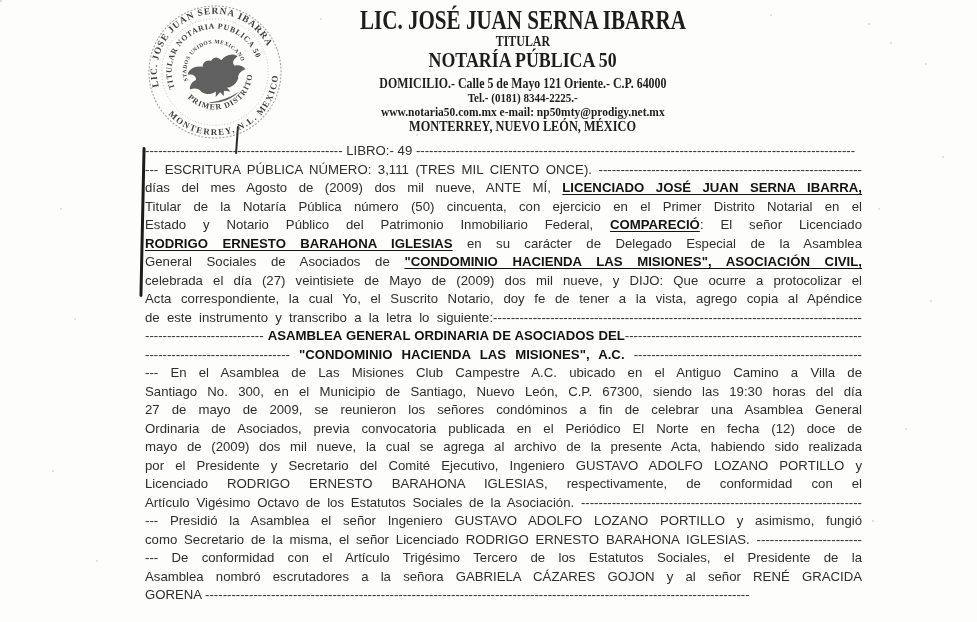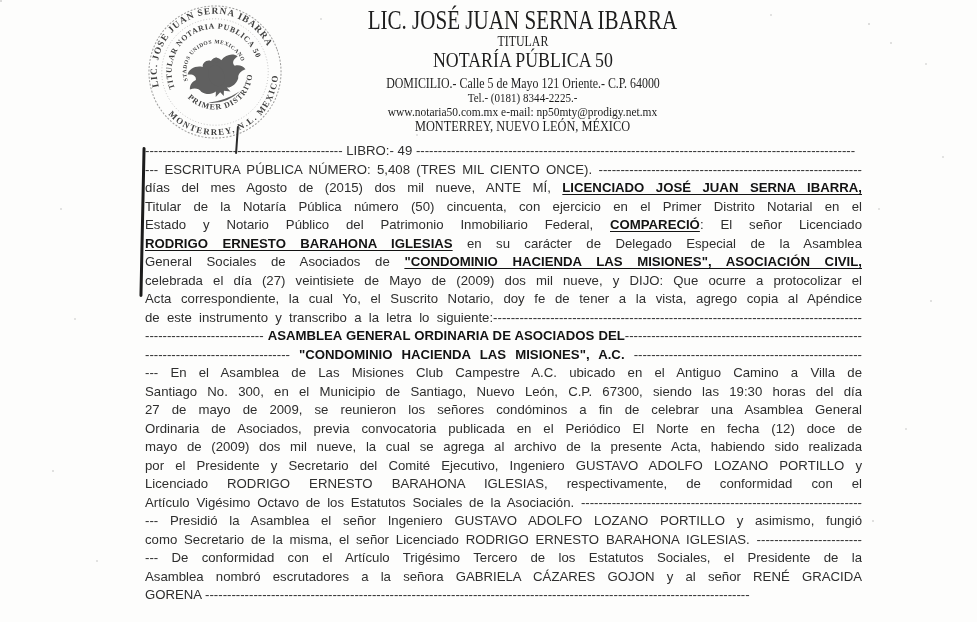--- a/index.html
+++ b/index.html
@@ -7,21 +7,21 @@
     width:977px;height:622px;overflow:hidden;position:relative;
     background:#fdfdfc;
     font-family:"Liberation Sans",sans-serif;
   }
   .page{position:absolute;inset:0;}
 
   
   .header{
     position:absolute;left:295px;top:6px;width:455px;
     text-align:center;color:#1d1d1d;
-    font-family:"Liberation Serif",serif;font-weight:normal;
+    font-family:"Liberation Serif",serif;font-weight:bold;
   }
   .hx{display:inline-block;transform:scaleX(.85);transform-origin:50% 50%;white-space:nowrap;}
   .h-title{font-size:27px;line-height:28px;}
   .h-title .hx{transform:scaleX(.78);}
   .h-role{font-size:14px;line-height:15px;margin-top:0;}
   .h-office{font-size:21px;line-height:22px;}
   .h-addr{font-size:14px;line-height:15px;margin-top:5px;}
   .h-tel{font-size:13px;line-height:14px;}
   .h-web{font-size:13.5px;line-height:14px;}
   .h-city{font-size:14.5px;line-height:15px;}
@@ -113,22 +113,22 @@
     <div class="h-tel"><span class="hx">Tel.- (0181) 8344-2225.-</span></div>
     <div class="h-web"><span class="hx">www.notaria50.com.mx   e-mail: np50mty@prodigy.net.mx</span></div>
     <div class="h-city"><span class="hx">MONTERREY, NUEVO LEÓN, MÉXICO</span></div>
   </div>
 
   <div class="margin-line"></div>
   <div class="seal-tail"></div>
 
   <div class="doc">
       <div class="line left"><span>--------------------------------------------- LIBRO:- 49 ----------------------------------------------------------------------------------------------------</span></div>
-      <div class="line"><span>--- ESCRITURA PÚBLICA NÚMERO: 5,408 (TRES MIL CIENTO ONCE). ------------------------------------------------------------</span></div>
-      <div class="line"><span>días del mes Agosto de (2015) dos mil nueve, ANTE MÍ, </span><span class="b u">LICENCIADO JOSÉ JUAN SERNA IBARRA,</span></div>
+      <div class="line"><span>--- ESCRITURA PÚBLICA NÚMERO: 3,111 (TRES MIL CIENTO ONCE). ------------------------------------------------------------</span></div>
+      <div class="line"><span>días del mes Agosto de (2009) dos mil nueve, ANTE MÍ, </span><span class="b u">LICENCIADO JOSÉ JUAN SERNA IBARRA,</span></div>
       <div class="line"><span>Titular de la Notaría Pública número (50) cincuenta, con ejercicio en el Primer Distrito Notarial en el</span></div>
       <div class="line"><span>Estado y Notario Público del Patrimonio Inmobiliario Federal, </span><span class="b u">COMPARECIÓ</span><span>: El señor Licenciado</span></div>
       <div class="line"><span class="b u">RODRIGO ERNESTO BARAHONA IGLESIAS</span><span> en su carácter de Delegado Especial de la Asamblea</span></div>
       <div class="line"><span>General Sociales de Asociados de </span><span class="b u">"CONDOMINIO HACIENDA LAS MISIONES", ASOCIACIÓN CIVIL,</span></div>
       <div class="line"><span>celebrada el día (27) veintisiete de Mayo de (2009) dos mil nueve, y DIJO: Que ocurre a protocolizar el</span></div>
       <div class="line"><span>Acta correspondiente, la cual Yo, el Suscrito Notario, doy fe de tener a la vista, agrego copia al Apéndice</span></div>
       <div class="line"><span>de este instrumento y transcribo a la letra lo siguiente:------------------------------------------------------------------------------------</span></div>
       <div class="line"><span>--------------------------- </span><span class="b">ASAMBLEA GENERAL ORDINARIA DE ASOCIADOS DEL</span><span>------------------------------------------------------</span></div>
       <div class="line"><span>--------------------------------- </span><span class="b">"CONDOMINIO HACIENDA LAS MISIONES", A.C.</span><span> ----------------------------------------------------</span></div>
       <div class="line"><span>--- En el Asamblea de Las Misiones Club Campestre A.C. ubicado en el Antiguo Camino a Villa de</span></div>

